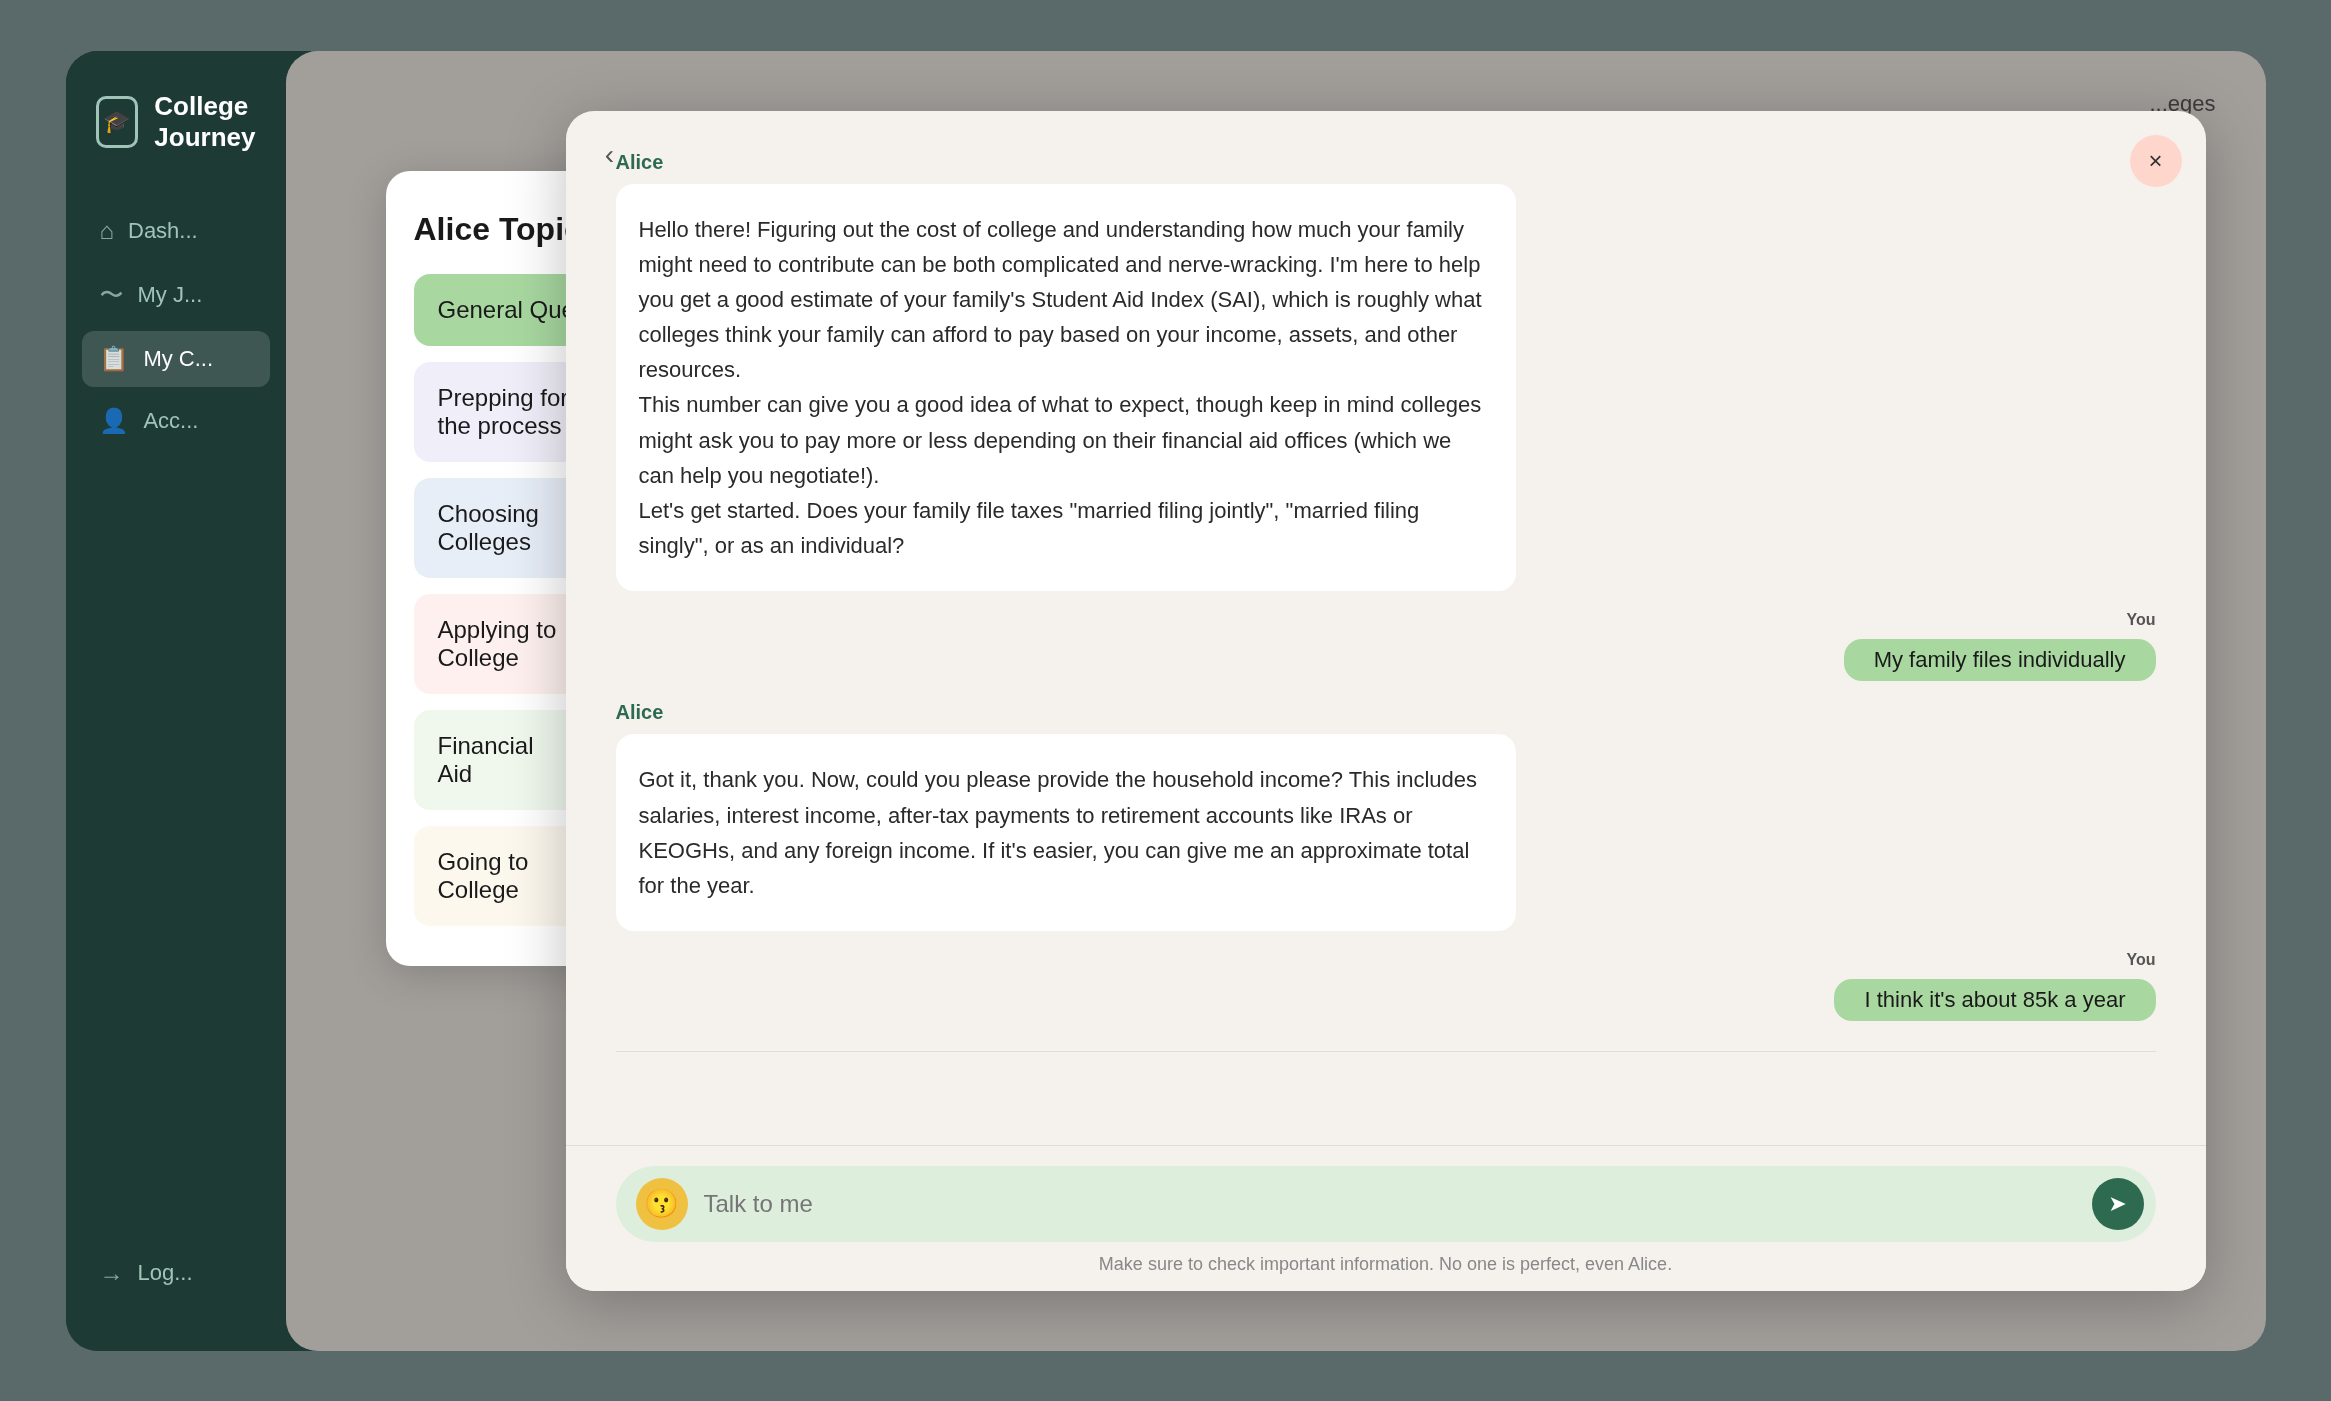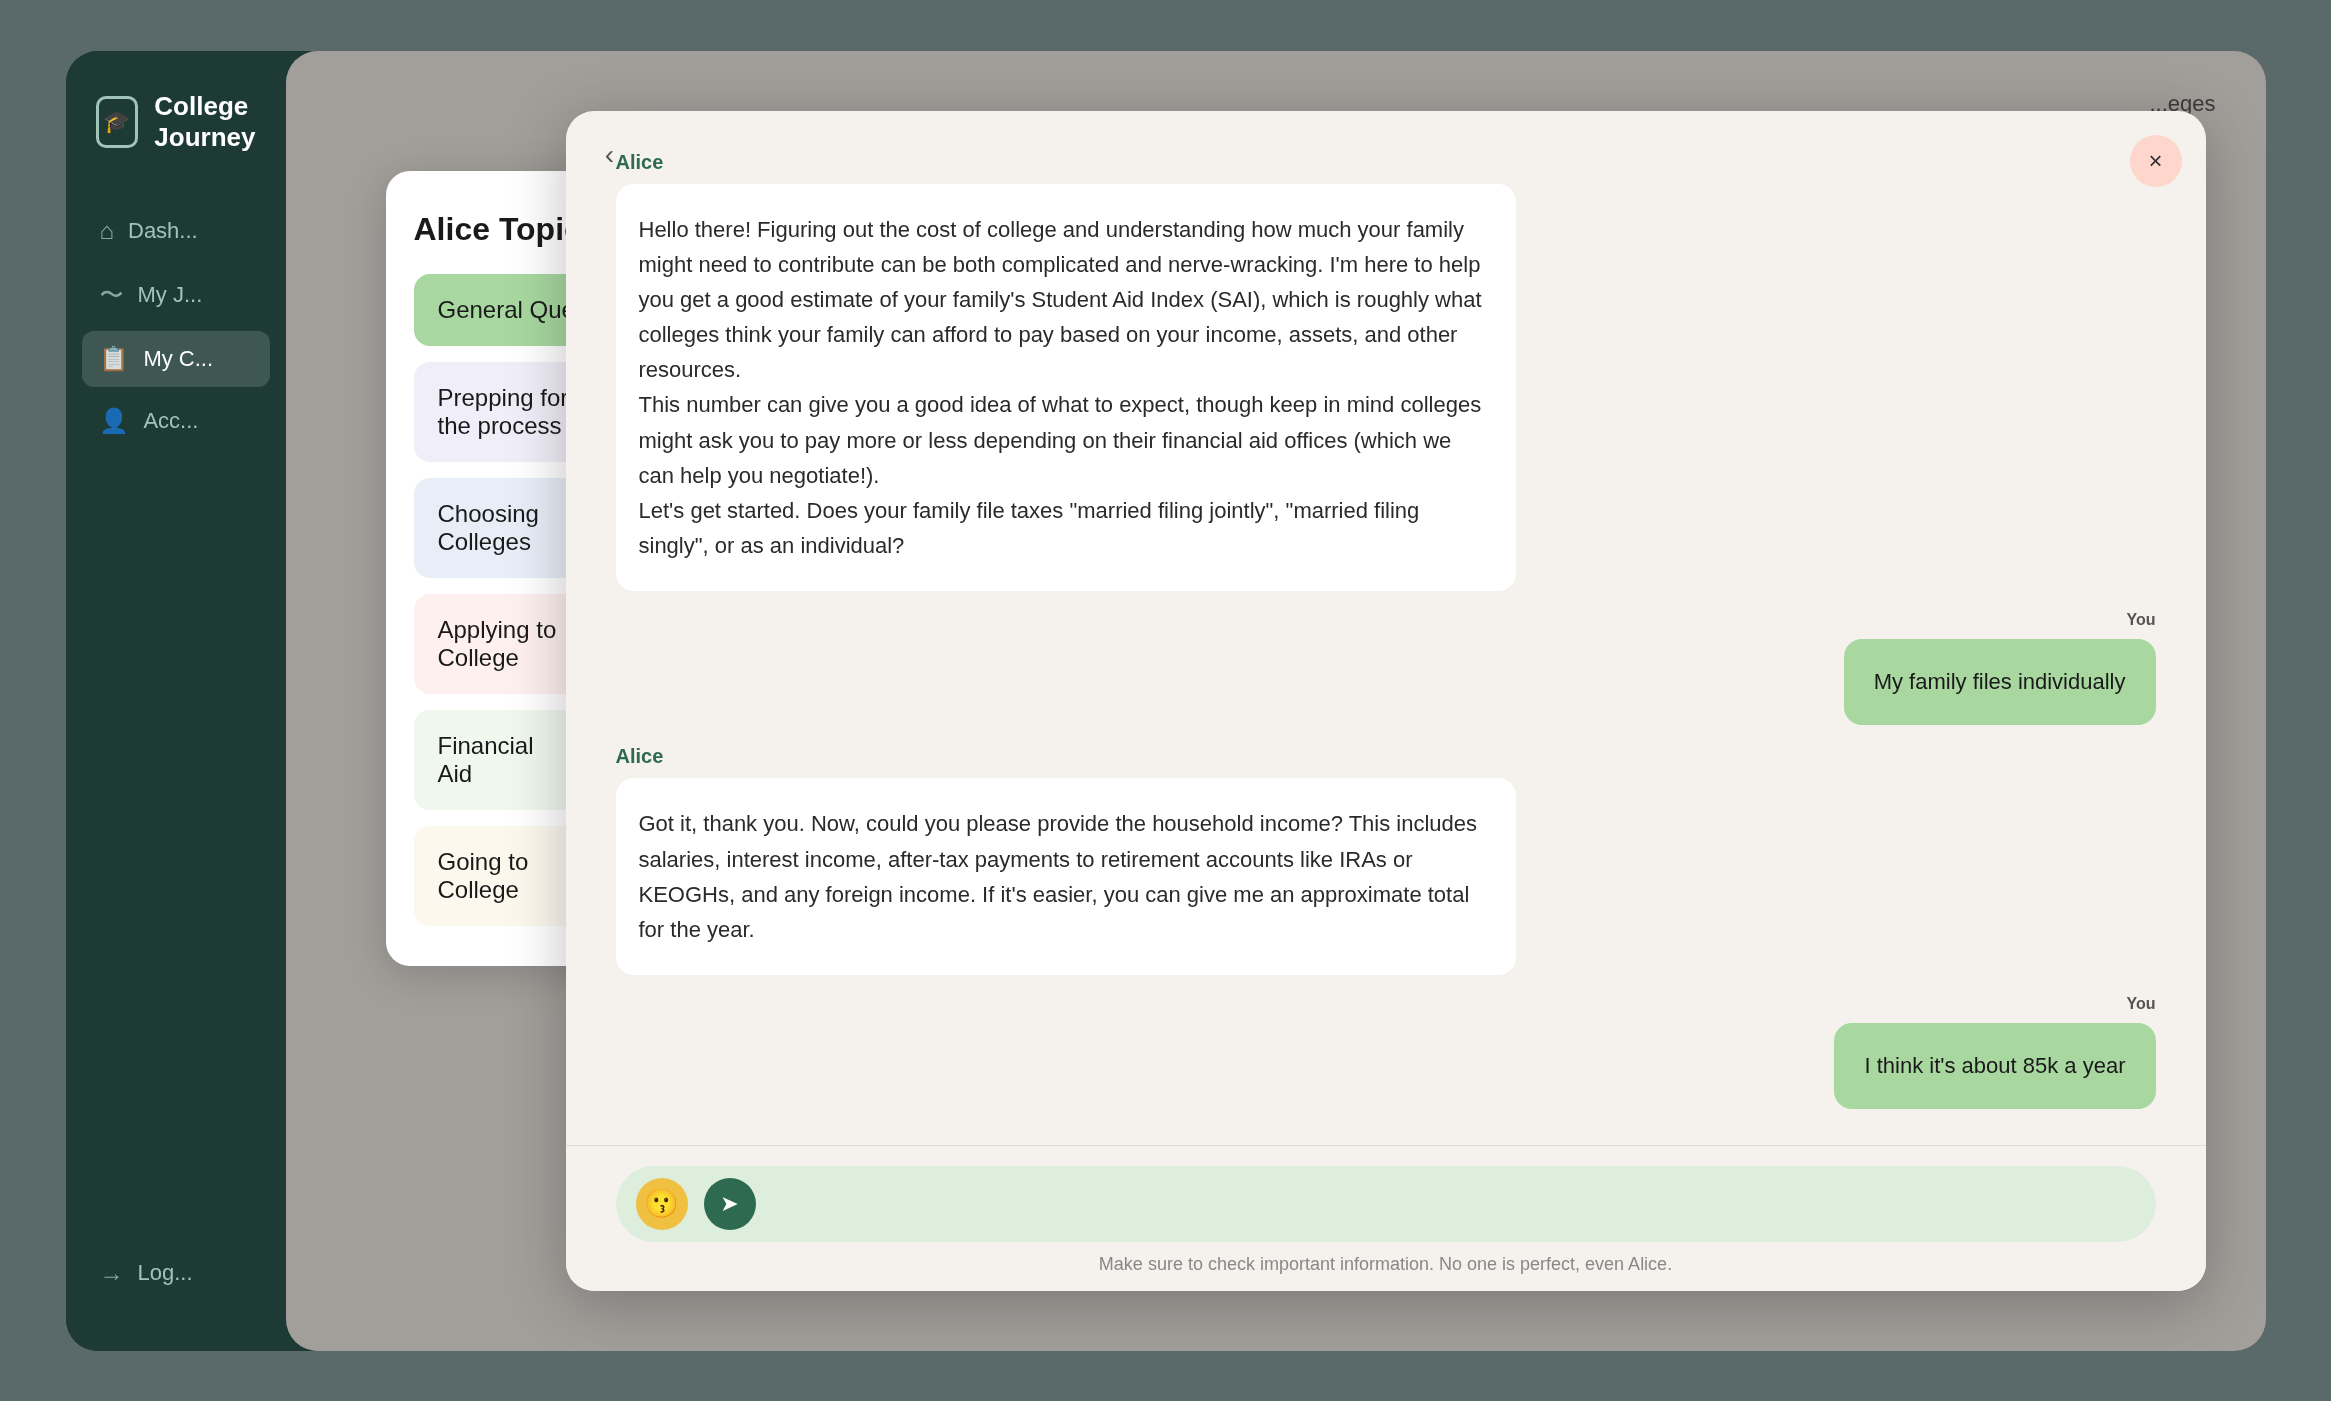--- a/index.html
+++ b/index.html
@@ -274,21 +274,21 @@
     .you-label {
       font-size: 16px;
       font-weight: 600;
       color: #555;
       margin-bottom: 10px;
     }
 
     .bubble-you {
       background: #a8d8a0;
       border-radius: 18px;
-      padding: 30px 30px;
+      padding: 8px 30px;
       font-size: 22px;
       color: #1a1a1a;
       font-weight: 500;
     }
 
     .divider-line {
       height: 1px;
       background: #ddd;
       margin: 10px 0;
     }
@@ -467,20 +467,21 @@
 
           <div class="divider-line"></div>
 
         </div>
 
         <div class="chat-input-area">
           <div class="chat-input-row">
             <div class="chat-avatar">
               <span>😗</span>
             </div>
+            <input class="chat-input" type="text" placeholder="Talk to me" style="">
             <button class="chat-send-btn">
               <span>➤</span>
             </button>
           </div>
           <div class="chat-disclaimer">Make sure to check important information. No one is perfect, even Alice.</div>
         </div>
       </div>
 
     </div>
   </div>

